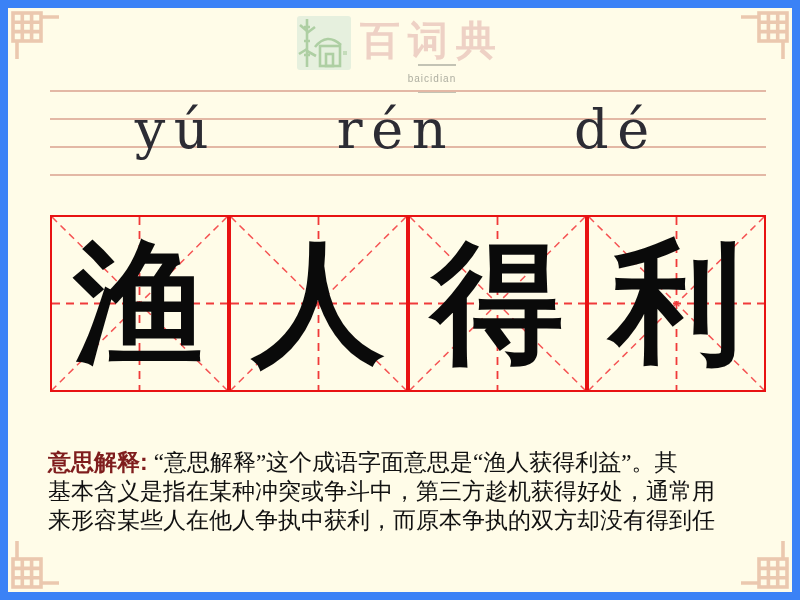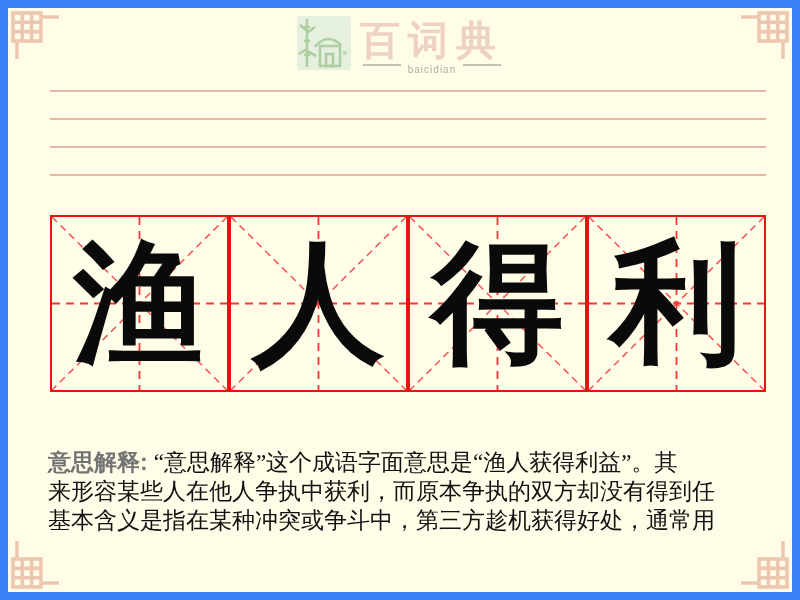--- a/index.html
+++ b/index.html
@@ -25,21 +25,21 @@
   .logo {
     position: absolute; top: 7px; left: 0; width: 100%;
     display: flex; justify-content: center; align-items: flex-start; gap: 8px;
   }
   .logo-text-col { display: flex; flex-direction: column; align-items: center; }
   .logo-title {
     font-family: "Liberation Serif", serif;
     font-size: 40px; font-weight: bold; letter-spacing: 8px;
     color: #eed1c5; line-height: 44px; padding-top: 4px; white-space: nowrap;
   }
-  .logo-sub { display: flex; align-items: flex-start; gap: 7px; margin-top: 1px; }
+  .logo-sub { display: flex; align-items: flex-end; gap: 7px; margin-top: 1px; flex-direction: column; }
   .logo-sub .dash { width: 38px; height: 2px; background: #c3c3b4; }
   .logo-sub .sub-text {
     font-size: 10px; color: #aeaea1; letter-spacing: 1px;
     font-family: "Liberation Sans", sans-serif;
   }
 
   
   .pinyin-rules { position: absolute; left: 42px; top: 82px; width: 716px; height: 88px; }
   .pinyin-rules .rule {
     position: absolute; left: 0; width: 100%; height: 2px; background: #e3b8a5;
@@ -70,21 +70,21 @@
 
   
   .definition {
     position: absolute; left: 40px; top: 440px; width: 730px;
     font-family: "Liberation Serif", serif;
     font-size: 23px; line-height: 29px; color: #111;
   }
   .def-line { white-space: nowrap; }
   .def-label {
     font-family: "Liberation Sans", sans-serif;
-    font-weight: bold; color: #737373; margin-right: 6px;
+    font-weight: bold; color: #7f1d1d; margin-right: 6px;
   }
 </style>
 </head>
 <body>
 
 <div class="page">
 
   <svg class="corner tl" viewBox="0 0 52 52">
     <g fill="none" stroke="#ebc8af" stroke-width="3.6">
       <rect x="5" y="5" width="28" height="28"></rect>
@@ -137,20 +137,23 @@
     </div>
   </div>
 
   <div class="pinyin-rules">
     <div class="rule" style="top:0"></div>
     <div class="rule" style="top:28px"></div>
     <div class="rule" style="top:56px"></div>
     <div class="rule" style="top:84px"></div>
   </div>
   <div class="pinyin-text">
+    <span>yú</span>
+    <span>rén</span>
+    <span>dé</span>
   </div>
 
   <div class="char-grid">
     <div class="char-box">
       <svg class="guides" viewBox="0 0 175 173" preserveAspectRatio="none">
         <g stroke="#f55353" stroke-width="1.5" stroke-dasharray="7 5">
           <line x1="0" y1="0" x2="175" y2="173"></line>
           <line x1="175" y1="0" x2="0" y2="173"></line>
         </g>
         <g stroke="#f03a3a" stroke-width="1.8" stroke-dasharray="8 6">
@@ -198,17 +201,17 @@
         </g>
       </svg>
       <span class="hanzi">利</span>
     </div>
   </div>
 
   <div class="definition">
     <div class="def-line">
       <span class="def-label">意思解释:</span><span>“意思解释”这个成语字面意思是“渔人获得利益”。其</span>
     </div>
+    <div class="def-line">基本含义是指在某种冲突或争斗中，第三方趁机获得好处，通常用</div>
     <div class="def-line">来形容某些人在他人争执中获利，而原本争执的双方却没有得到任</div>
-    <div class="def-line">基本含义是指在某种冲突或争斗中，第三方趁机获得好处，通常用</div>
   </div>
 
 </div>
 
 </body></html>

